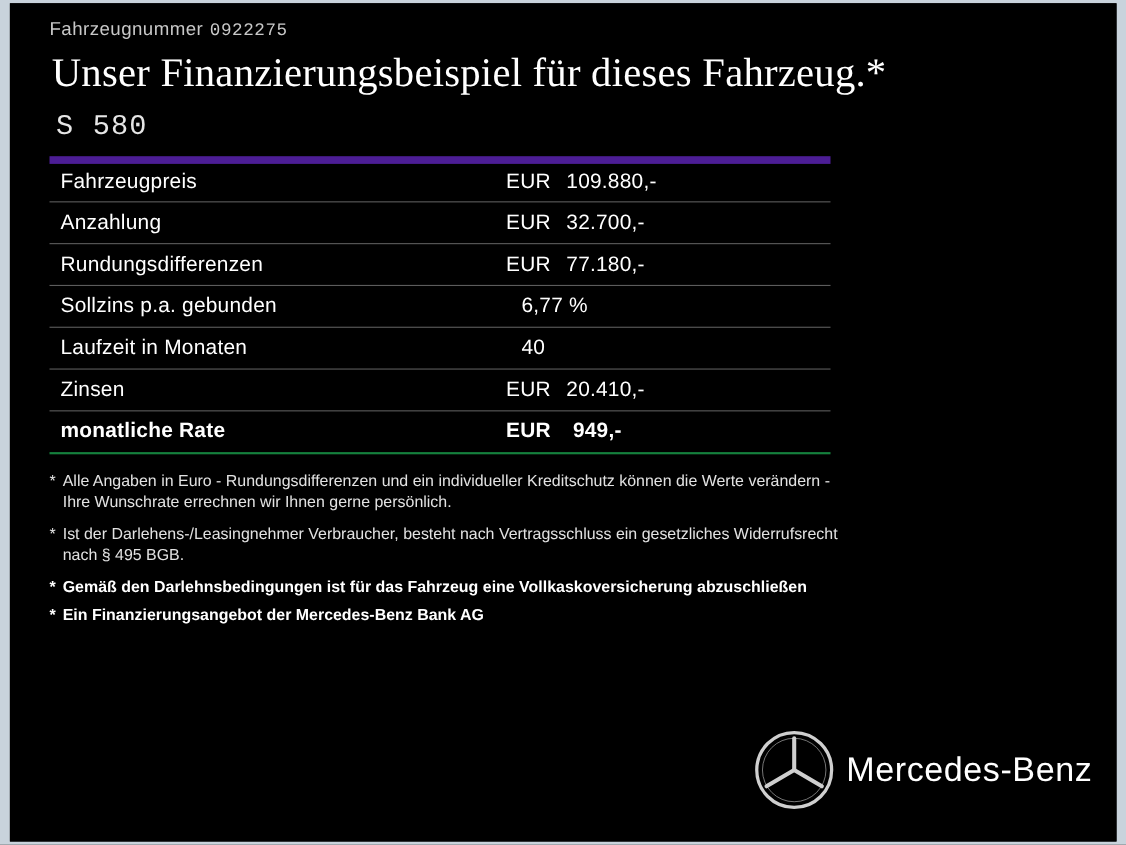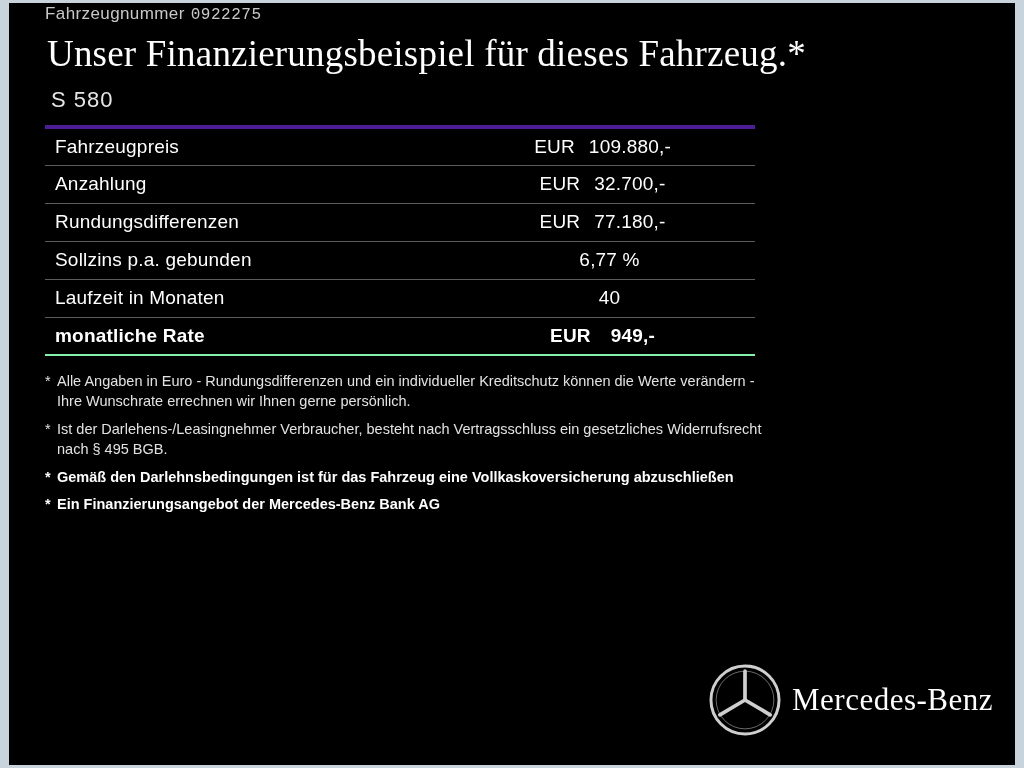--- a/index.html
+++ b/index.html
@@ -28,78 +28,79 @@
     position: absolute;
     left: 0; top: 0; right: 0; bottom: 0;
     background: #000;
     padding: 0 36px;
     box-sizing: border-box;
   }
   .vehicle-no {
     color: #c8c8c8;
     font-size: 17px;
     letter-spacing: 0.4px;
-    padding-top: 1px;
+    padding-top: 14px;
     white-space: nowrap;
   }
   .vehicle-no .num {
     font-family: "Liberation Mono", monospace;
     font-size: 16px;
     letter-spacing: 0.5px;
     margin-left: 6px;
   }
   .headline {
     color: #ffffff;
     font-family: "Liberation Serif", serif;
     font-size: 37px;
     font-weight: 400;
     margin: 8px 0 0 2px;
     letter-spacing: 0.2px;
     white-space: nowrap;
   }
   .model {
     color: #e6e6e6;
-    font-size: 22px;
+    font-size: 26px;
     margin: 12px 0 0 6px;
     letter-spacing: 1px;
+    font-family: Liberation Mono, monospace;
   }
   .table {
     margin: 12px 0 0 0;
     width: 710px;
     border-collapse: collapse;
   }
   .table tr {
     height: 38px;
   }
   .table td {
     border-bottom: 1px solid #5c5c5c;
     color: #ffffff;
     font-size: 19px;
     vertical-align: middle;
     padding: 0;
   }
   .table tr:first-child td {
-    border-top: 4px solid #4c1d95;
+    border-top: 7px solid #4c1d95;
   }
   td.label {
     padding-left: 10px;
     letter-spacing: 0.2px;
   }
   td.value {
-    text-align: center;
+    text-align: left;
     padding-right: 10px;
     white-space: nowrap;
     letter-spacing: 0.2px;
   }
   td.value .cur {
     margin-right: 14px;
   }
   tr.total td {
     font-weight: bold;
-    border-bottom: 2px solid #86efac;
+    border-bottom: 2px solid #15803d;
   }
   tr.total td.value .cur {
     margin-right: 20px;
   }
   .notes {
     margin-top: 16px;
     width: 730px;
   }
   .note {
     color: #e2e2e2;
@@ -126,21 +127,21 @@
   }
   .star-logo {
     width: 74px;
     height: 74px;
   }
   .brand-name {
     color: #ffffff;
     font-size: 31px;
     letter-spacing: 0.5px;
     margin-left: 10px;
-    font-family: Liberation Serif, serif;
+    font-family: Liberation Sans, sans-serif;
   }
 </style>
 </head>
 <body>
 
 <div class="page">
   <div class="inner">
 
     <div class="vehicle-no">
       <span>Fahrzeugnummer</span><span class="num">0922275</span>
@@ -164,20 +165,24 @@
           <td class="label">Rundungsdifferenzen</td>
           <td class="value"><span class="cur">EUR</span><span>77.180,-</span></td>
         </tr>
         <tr>
           <td class="label">Sollzins p.a. gebunden</td>
           <td class="value"><span class="cur"></span><span>6,77 %</span></td>
         </tr>
         <tr>
           <td class="label">Laufzeit in Monaten</td>
           <td class="value"><span class="cur"></span><span>40</span></td>
+        </tr>
+        <tr>
+          <td class="label">Zinsen</td>
+          <td class="value"><span class="cur">EUR</span><span>20.410,-</span></td>
         </tr>
         <tr class="total">
           <td class="label">monatliche Rate</td>
           <td class="value"><span class="cur">EUR</span><span>949,-</span></td>
         </tr>
       </tbody>
     </table>
 
     <div class="notes">
       <div class="note">

